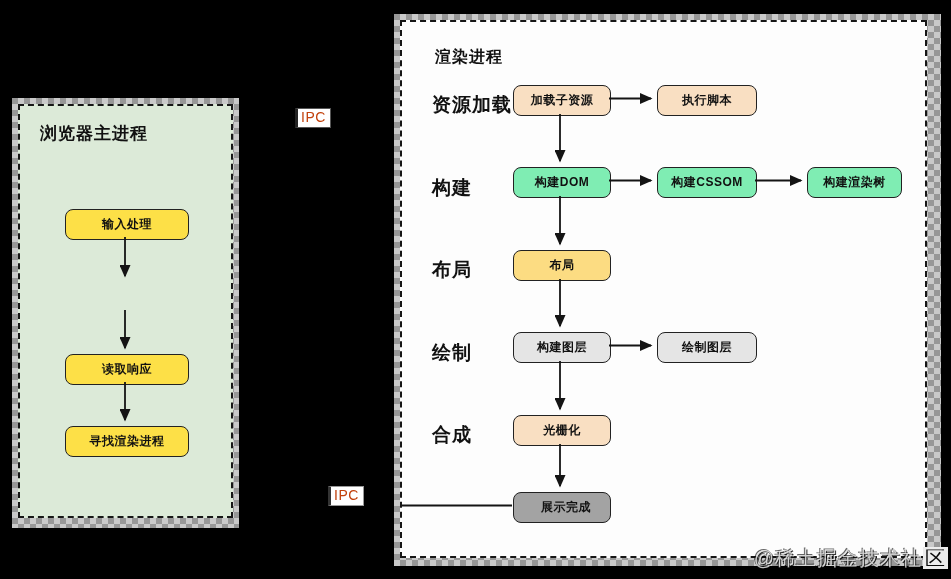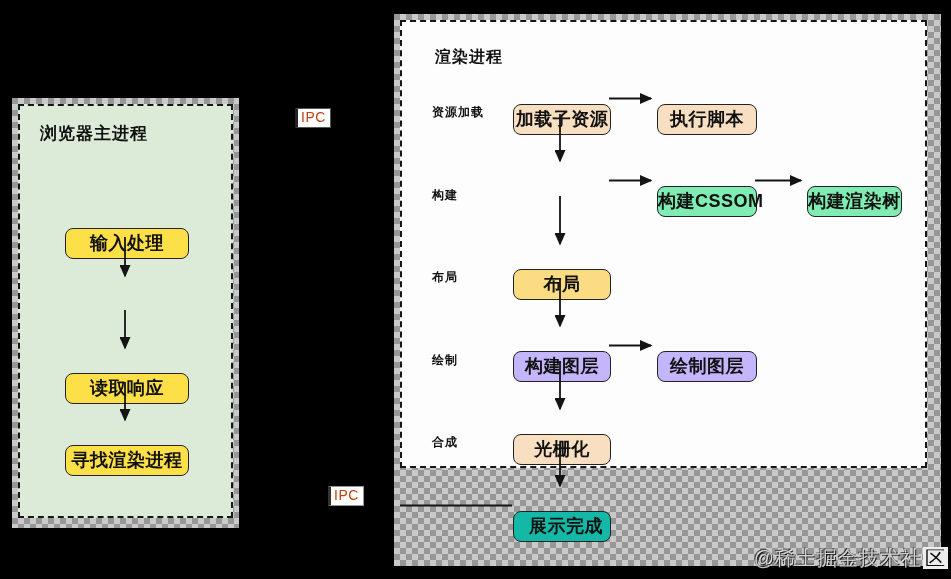--- a/index.html
+++ b/index.html
@@ -18,50 +18,50 @@
     position:absolute;border:2px dashed #161616;box-sizing:border-box;
   }
   #left-panel-wrap{left:12px;top:98px;width:227px;height:430px;}
   #left-panel{left:6px;top:6px;width:215px;height:414px;background:#dcead8;}
   #left-panel .panel-title{
     position:absolute;left:20px;top:16px;font-size:17px;font-weight:bold;letter-spacing:1px;
   }
   .flow-node{
     position:absolute;box-sizing:border-box;height:31px;border:1.6px solid #222;
     border-radius:8px;text-align:center;line-height:28px;
-    font-size:18px;font-weight:600;letter-spacing:0.5px;white-space:nowrap;margin-top:19px;
+    font-size:12px;font-weight:600;letter-spacing:0.5px;white-space:nowrap;
   }
   .white-node{left:45px;width:124px;background:#fde047;}
   #ln-step0{top:103px;} #ln-step1{top:176px;} #ln-step2{top:248px;} #ln-step3{top:320px;}
 
   #right-panel-wrap{left:394px;top:14px;width:547px;height:552px;}
-  #right-panel{left:6px;top:6px;width:527px;height:448px;background:#fdfdfd;}
+  #right-panel{left:6px;top:6px;width:527px;height:538px;background:#fdfdfd;}
   #right-panel .panel-title{
     position:absolute;left:33px;top:25px;font-size:16px;font-weight:bold;letter-spacing:1px;
   }
   .stage-label{
-    position:absolute;left:30px;font-size:12px;font-weight:bold;letter-spacing:1px;white-space:nowrap;margin-top:12px;
+    position:absolute;left:30px;font-size:19px;font-weight:bold;letter-spacing:1px;white-space:nowrap;
   }
   #stage0{top:70px;} #stage1{top:153px;} #stage2{top:235px;} #stage3{top:318px;} #stage4{top:400px;text-align:right;}
 
   .col1{left:111px;width:98px;}
   .col2{left:255px;width:100px;}
   .col3{left:405px;width:95px;}
   #rn-load{top:63px;}  #rn-exec{top:63px;}
   #rn-dom{top:145px;}  #rn-cssom{top:145px;} #rn-rtree{top:145px;}
   #rn-layout{top:228px;}
   #rn-blayer{top:310px;} #rn-player{top:310px;}
   #rn-raster{top:393px;}
   #rn-display{top:470px;}
 
   .peach{background:#f9dfc2;}
   .mint{background:#7fedb3;}
   .yellow{background:#fcdc82;}
-  .lgreen{background:#c4b5fd;}
-  .salmon{background:#14b8a6;padding-left:8px;}
+  .lgreen{background:#e5e5e5;}
+  .salmon{background:#a3a3a3;padding-left:8px;}
 
   .ipc-chip{
     position:absolute;background:#fff;color:#c2410c;font-size:14px;line-height:17px;
     padding:0 4px 1px 3px;border:1px solid #555;border-left:3px solid #222;letter-spacing:0.5px;
   }
   #ipc-top{left:295px;top:108px;}
   #ipc-bottom{left:328px;top:486px;border-color:#999;border-left-color:#333;}
 
   #arrows{position:absolute;left:0;top:0;width:951px;height:579px;pointer-events:none;z-index:6;}
 
@@ -97,20 +97,21 @@
       <div class="panel-title">渲染进程</div>
 
       <div class="stage-label" id="stage0">资源加载</div>
       <div class="stage-label" id="stage1">构建</div>
       <div class="stage-label" id="stage2">布局</div>
       <div class="stage-label" id="stage3">绘制</div>
       <div class="stage-label" id="stage4">合成</div>
 
       <div class="flow-node col1 peach" id="rn-load">加载子资源</div>
       <div class="flow-node col2 peach" id="rn-exec">执行脚本</div>
+      <div class="flow-node col1 mint" id="rn-dom">构建DOM</div>
       <div class="flow-node col2 mint" id="rn-cssom">构建CSSOM</div>
       <div class="flow-node col3 mint" id="rn-rtree">构建渲染树</div>
       <div class="flow-node col1 yellow" id="rn-layout">布局</div>
       <div class="flow-node col1 lgreen" id="rn-blayer">构建图层</div>
       <div class="flow-node col2 lgreen" id="rn-player">绘制图层</div>
       <div class="flow-node col1 peach" id="rn-raster">光栅化</div>
       <div class="flow-node col1 salmon" id="rn-display">展示完成</div>
     </div>
   </div>
 

